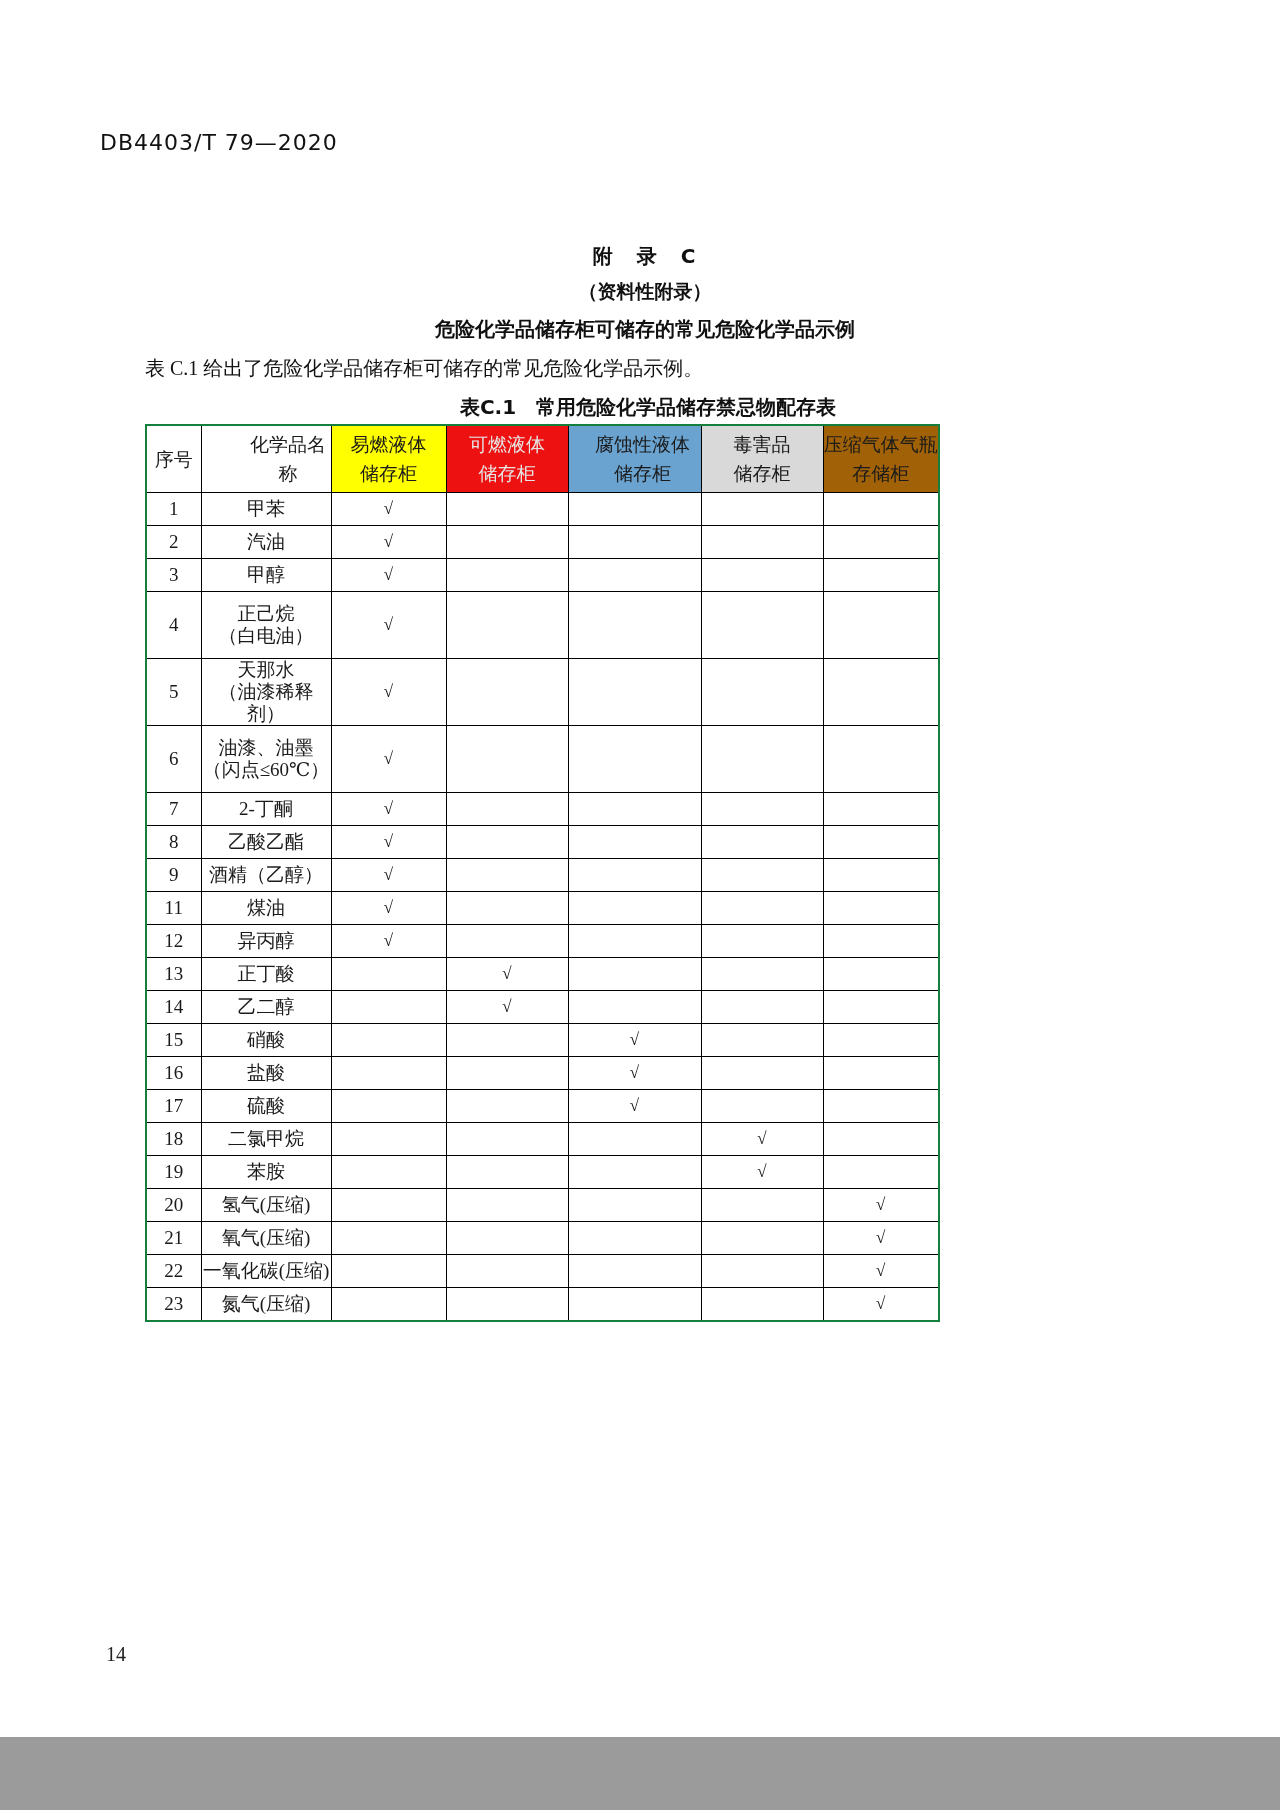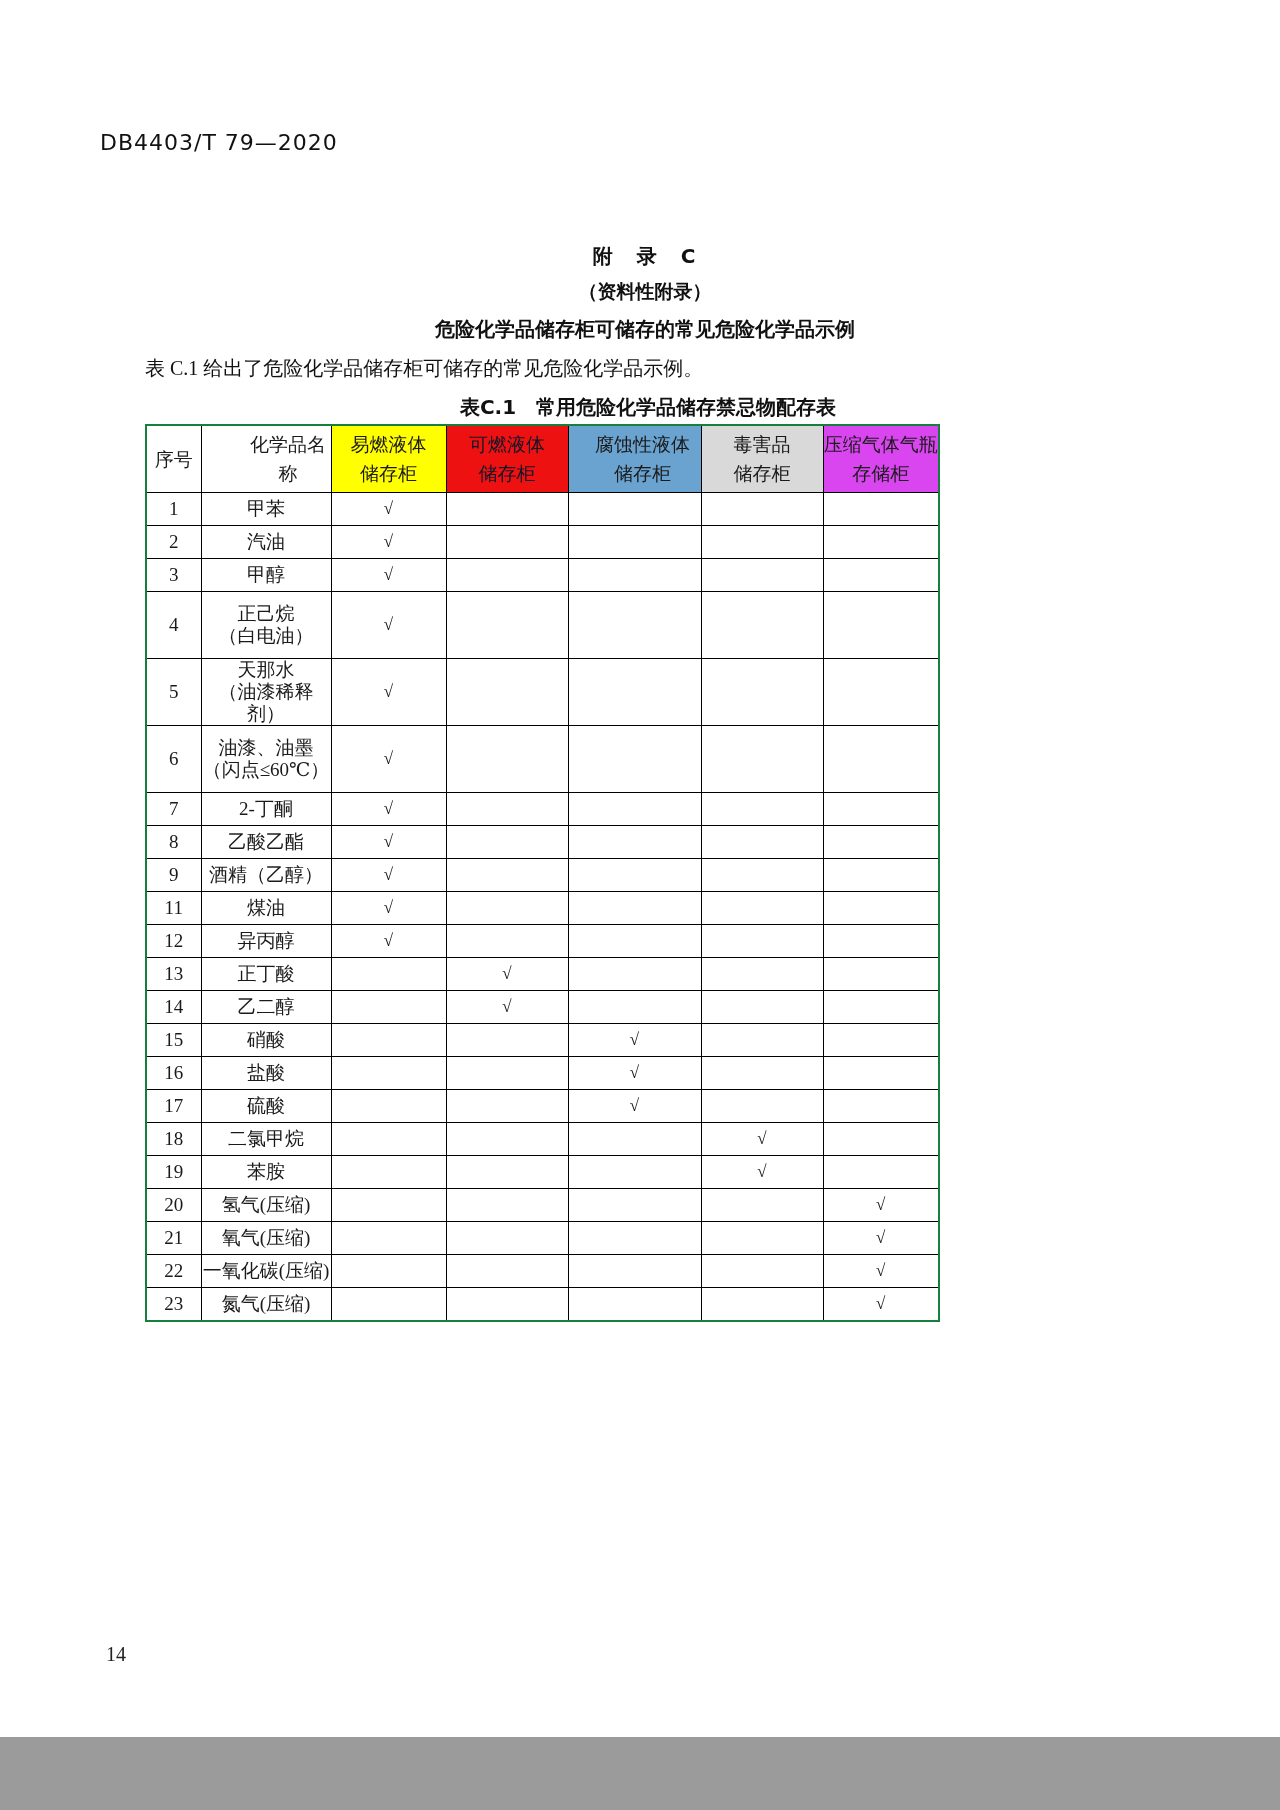--- a/index.html
+++ b/index.html
@@ -91,33 +91,33 @@
           <th style="background: rgb(255, 255, 255); color: rgb(26, 26, 26);">
             <div>序号</div>
           </th>
           <th style="background: rgb(255, 255, 255); color: rgb(26, 26, 26); padding-left: 44px;">
             <div>化学品名称</div>
           </th>
           <th style="background: rgb(255, 255, 0); color: rgb(26, 26, 26);">
             <div>易燃液体</div>
             <div>储存柜</div>
           </th>
-          <th style="background: rgb(238, 17, 17); color: #0f172a;">
+          <th style="background: rgb(238, 17, 17); color: #e5e5e5;">
             <div>可燃液体</div>
             <div>储存柜</div>
           </th>
           <th style="background: rgb(107, 163, 208); color: rgb(26, 26, 26); padding-left: 16px;">
             <div>腐蚀性液体</div>
             <div>储存柜</div>
           </th>
           <th style="background: rgb(217, 217, 217); color: rgb(26, 26, 26);">
             <div>毒害品</div>
             <div>储存柜</div>
           </th>
-          <th style="background: #d946ef; color: rgb(26, 26, 26);">
+          <th style="background: #a16207; color: rgb(26, 26, 26);">
             <div>压缩气体气瓶</div>
             <div>存储柜</div>
           </th>
         </tr>
       </thead>
       <tbody>
         <tr>
           <td>1</td>
           <td>
             <div>甲苯</div>

